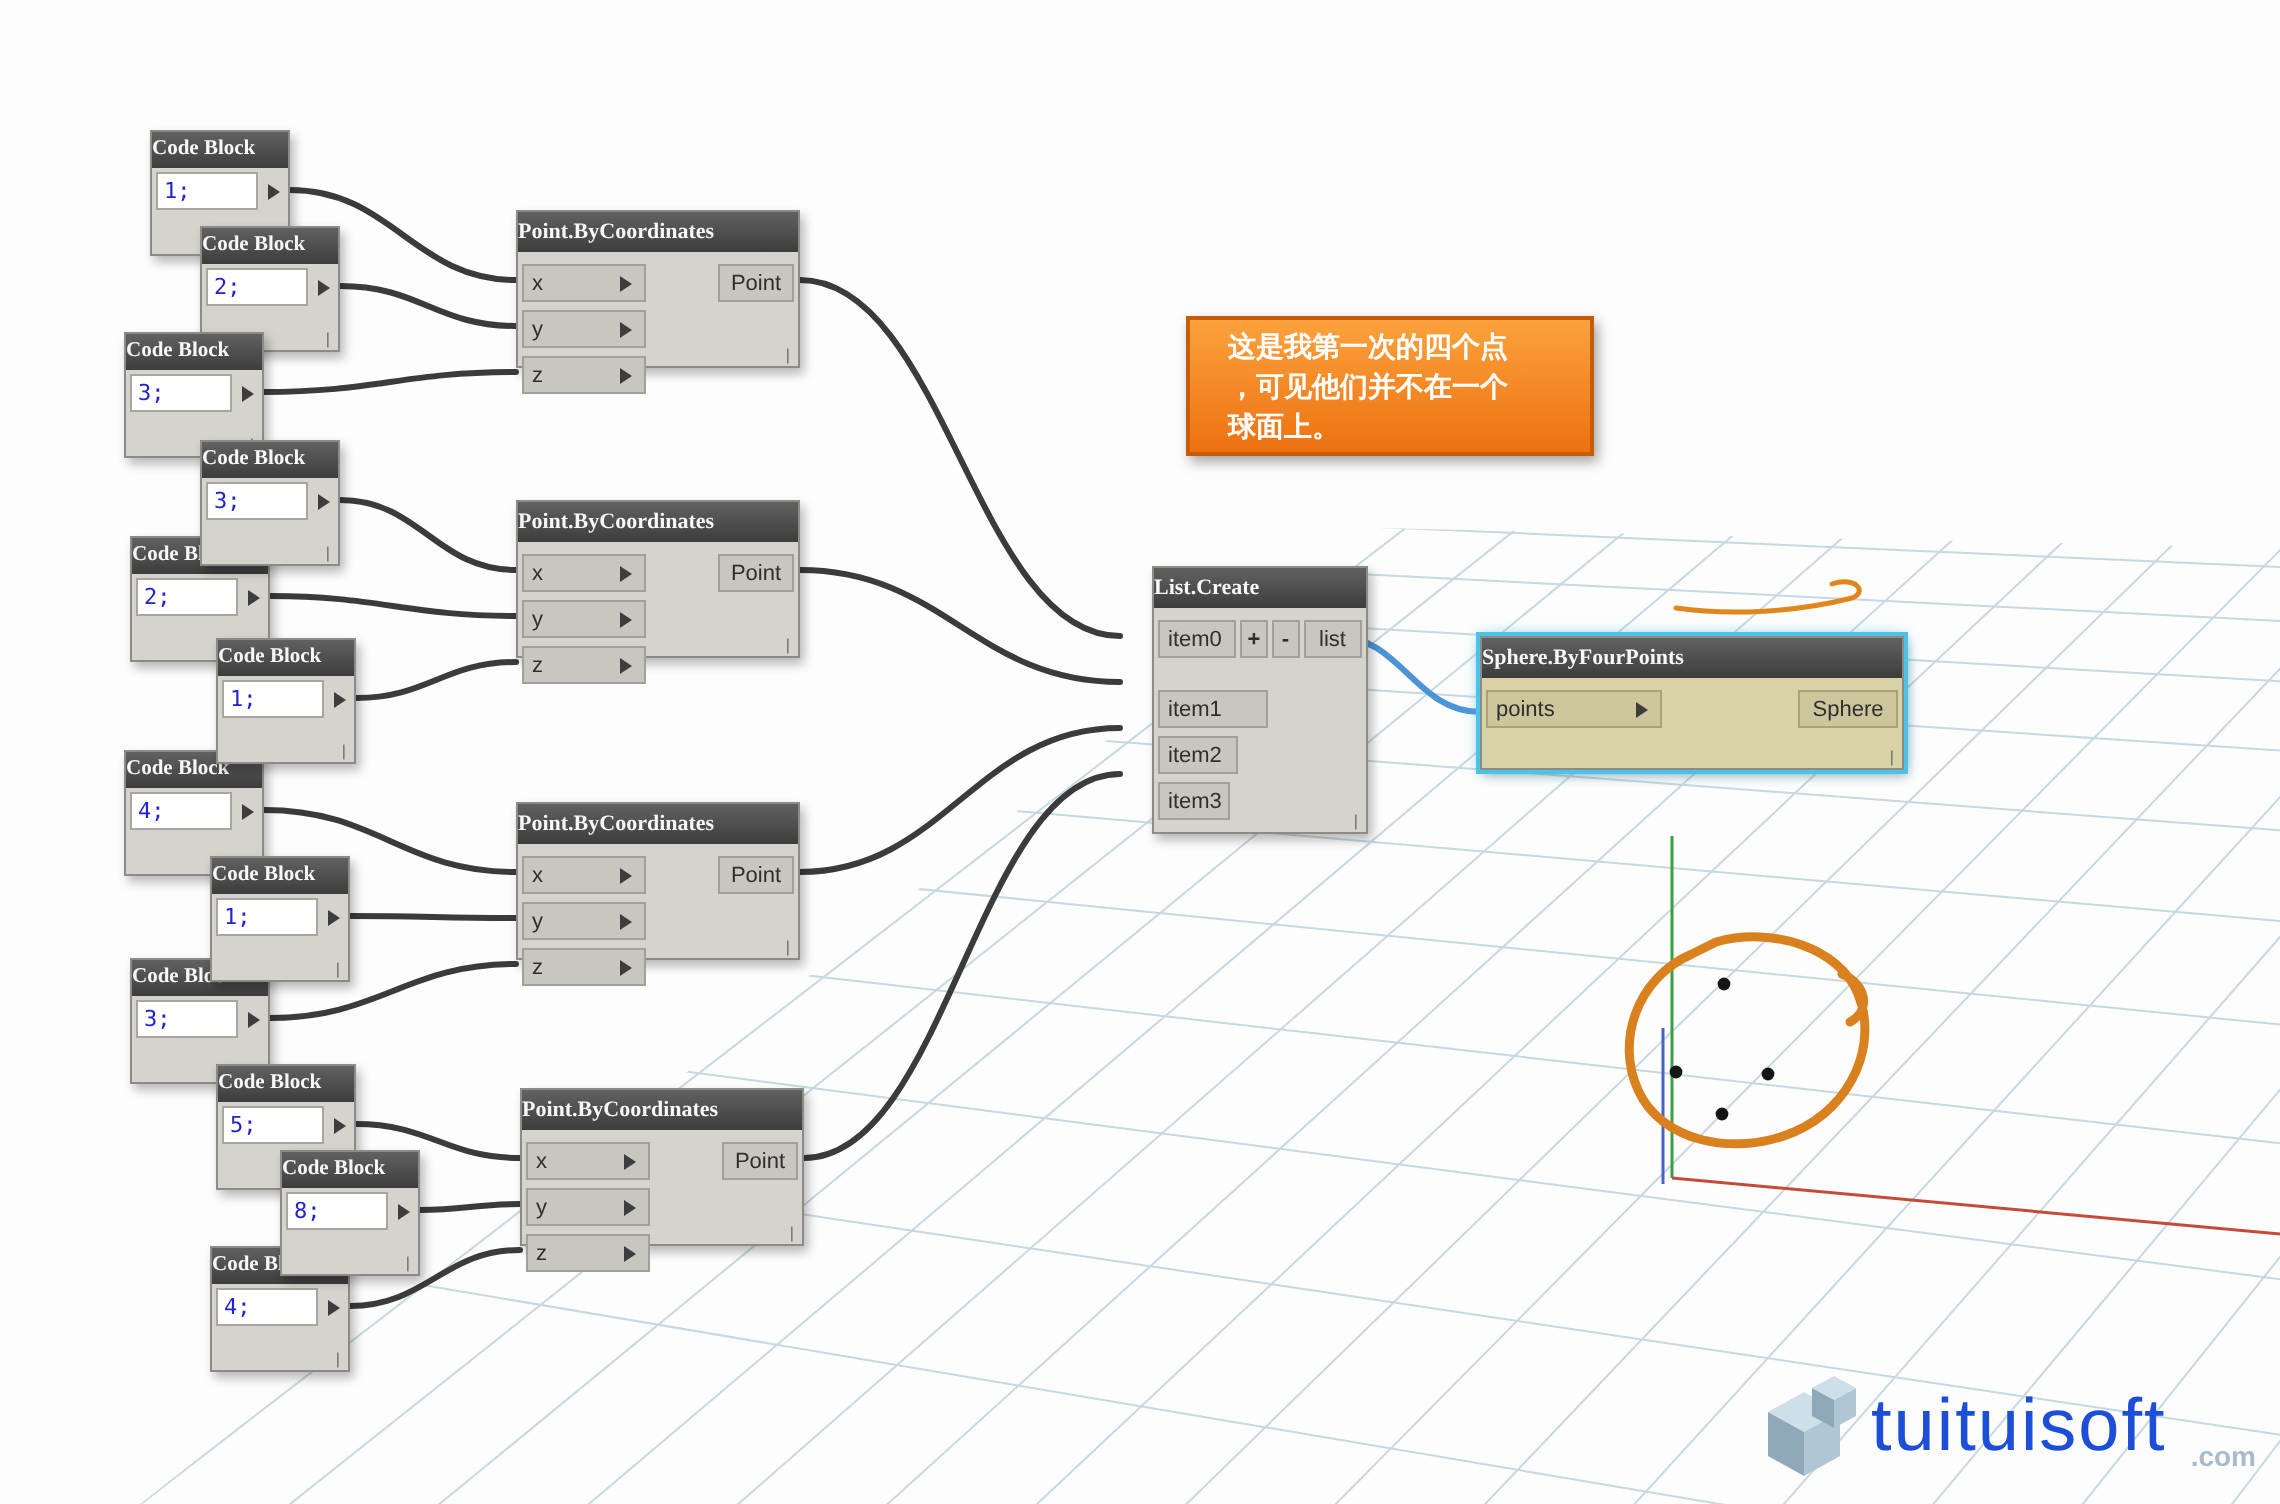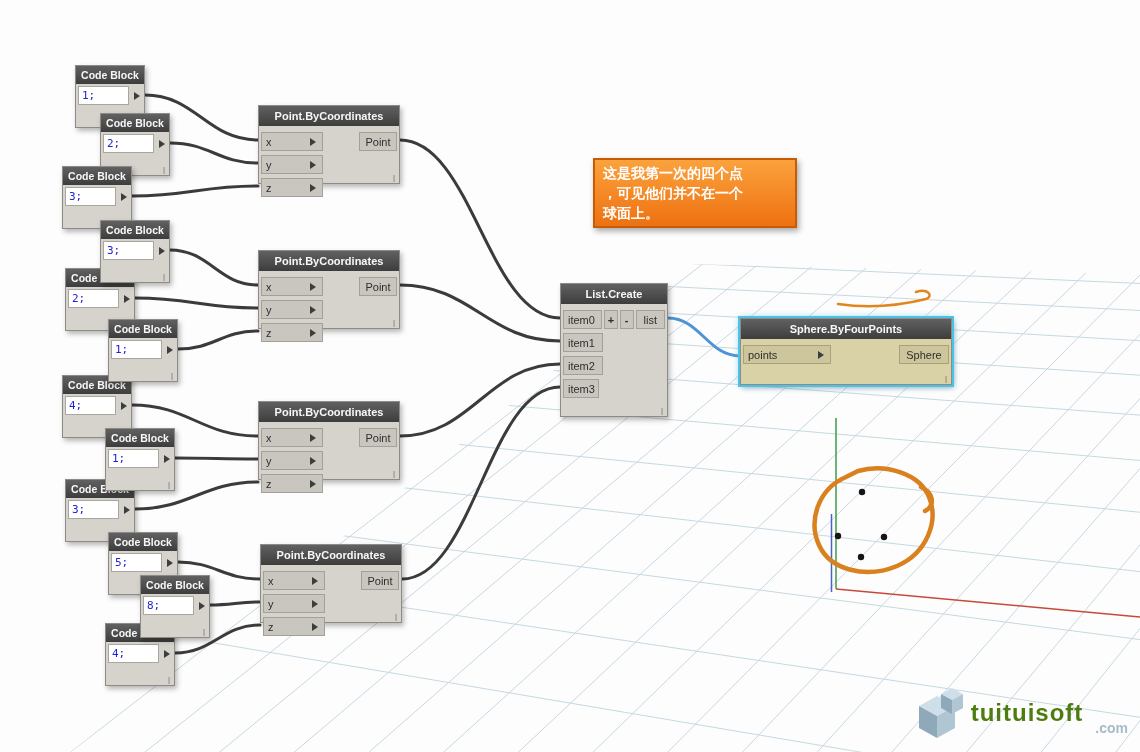--- a/index.html
+++ b/index.html
@@ -5,67 +5,67 @@
   html,body{margin:0;padding:0;background:#ffffff;}
   #canvas{position:relative;width:1140px;height:752px;overflow:hidden;background:#fdfdfd;
           font-family:"Liberation Sans",sans-serif;}
 
   svg.layer{position:absolute;left:0;top:0;pointer-events:none;}
 
   
   .node{position:absolute;background:#d6d3cd;border:1px solid #8e8b85;
         box-shadow:2px 3px 5px rgba(0,0,0,.28);box-sizing:border-box;}
   .node-header{height:18px;line-height:18px;background:linear-gradient(#616161,#3d3d3d);
-        color:#f7f7f7;font-weight:bold;font-size:10.5px;text-align:center;
-        white-space:nowrap;overflow:hidden;}
+        color:#f7f7f7;font-weight:bold;font-size:10.5px;text-align:left;
+        white-space:nowrap;overflow:hidden;font-family:Liberation Serif, serif;}
   .lacing{position:absolute;right:4px;bottom:1px;font-size:8px;color:#6a6a6a;}
 
   
   .cb{width:70px;height:63px;}
   .cb .val-row{display:flex;align-items:center;padding:2px;}
   .cb .val{width:46px;height:17px;line-height:17px;background:#ffffff;border:1px solid #a9a6a0;
            color:#2222d0;font-family:"DejaVu Sans Mono",monospace;font-size:11px;padding-left:3px;}
   .arr-r{width:0;height:0;border-top:4px solid transparent;border-bottom:4px solid transparent;
          border-left:6px solid #3d3d3d;margin-left:auto;margin-right:2px;flex:0 0 auto;}
 
   
   .pnode{width:142px;height:79px;}
   .pnode .node-header,.lnode .node-header,.snode .node-header{height:20px;line-height:20px;font-size:11px;}
   .rows{position:relative;padding:6px 2px 0 2px;}
   .chip{height:19px;background:#c9c6c0;border:1px solid #a39f99;display:flex;align-items:center;
         font-size:11px;color:#2e2e2e;padding:0 4px;box-sizing:border-box;}
   .in-chip{width:62px;margin-bottom:4px;}
   .out-chip{position:absolute;top:6px;right:2px;width:38px;justify-content:center;align-items:center;}
 
   .lnode{width:108px;height:134px;}
-  .lc-row1{display:flex;gap:2px;margin-bottom:4px;}
+  .lc-row1{display:flex;gap:2px;margin-bottom:16px;}
   .lc-item{width:40px;}
   .lc-btn{width:14px;justify-content:center;padding:0;font-weight:bold;cursor:pointer;}
   .lc-out{width:30px;margin-left:auto;justify-content:center;}
 
   .snode{width:212px;height:67px;background:#d9d2a6;border:1px solid #8e8b85;
          outline:2px solid #4ec1e8;box-shadow:0 0 7px rgba(78,193,232,.85),2px 3px 5px rgba(0,0,0,.25);}
   .snode .chip{background:#cdc69c;border-color:#a8a17a;}
   .snode .in-chip{width:88px;}
   .snode .out-chip{width:50px;}
 
   
   .tooltip{position:absolute;left:716px;top:265px;width:224px;background:#faf4c2;
            border:1px solid #d6ca82;border-radius:4px;box-shadow:2px 2px 4px rgba(0,0,0,.2);
            font-size:11.5px;line-height:15px;color:#41411e;padding:5px 7px;z-index:30;box-sizing:border-box;}
 
   
   .note{position:absolute;left:593px;top:158px;width:204px;box-sizing:border-box;
         background:linear-gradient(#fba23d,#ee7110);border:2px solid #c65d06;
         box-shadow:2px 3px 6px rgba(0,0,0,.35);color:#ffffff;font-weight:bold;
-        font-size:14px;line-height:20px;padding:3px 8px;white-space:pre-line;z-index:30;}
+        font-size:14px;line-height:20px;padding:3px 19px;white-space:pre-line;z-index:30;}
 
   
   .wm{position:absolute;right:12px;bottom:10px;display:flex;align-items:center;z-index:2;}
-  .wm-text{font-size:24px;font-weight:bold;color:#4d7c0f;letter-spacing:1px;}
+  .wm-text{font-size:37px;font-weight:normal;color:#1d4ed8;letter-spacing:1px;}
   .wm-tld{font-size:14px;font-weight:bold;color:#a8bbc8;align-self:flex-end;margin:0 0 6px 12px;}
 
   .wire{fill:none;stroke:#3b3b3b;stroke-width:3;stroke-linecap:round;pointer-events:stroke;}
   .wire-sel{stroke:#4d94d6;}
   .gl{stroke:#c6d8e1;stroke-width:1;}
 </style>
 </head>
 <body>
 
 <div id="canvas">
@@ -313,34 +313,34 @@
           <span>z</span>
           <span class="arr-r"></span>
         </div>
       <div class="chip out-chip">
           <span>Point</span>
         </div>
     </div>
     <span class="lacing">|</span>
   </div>
 
-  <div class="node lnode" style="left:560px;top:283px;z-index:12">
+  <div class="node lnode" style="left:576px;top:283px;z-index:12">
     <div class="node-header">List.Create</div>
     <div class="rows">
       <div class="lc-row1">
         <div class="chip lc-item">
             <span>item0</span>
           </div>
         <div class="chip lc-btn">+</div>
         <div class="chip lc-btn">-</div>
         <div class="chip lc-out">
             <span>list</span>
           </div>
       </div>
-      <div class="chip in-chip" style="width:40px">
+      <div class="chip in-chip" style="width:55px">
           <span>item1</span>
         </div>
       <div class="chip in-chip" style="width:40px">
           <span>item2</span>
         </div>
       <div class="chip in-chip" style="width:36px">
           <span>item3</span>
         </div>
     </div>
     <span class="lacing">|</span>

